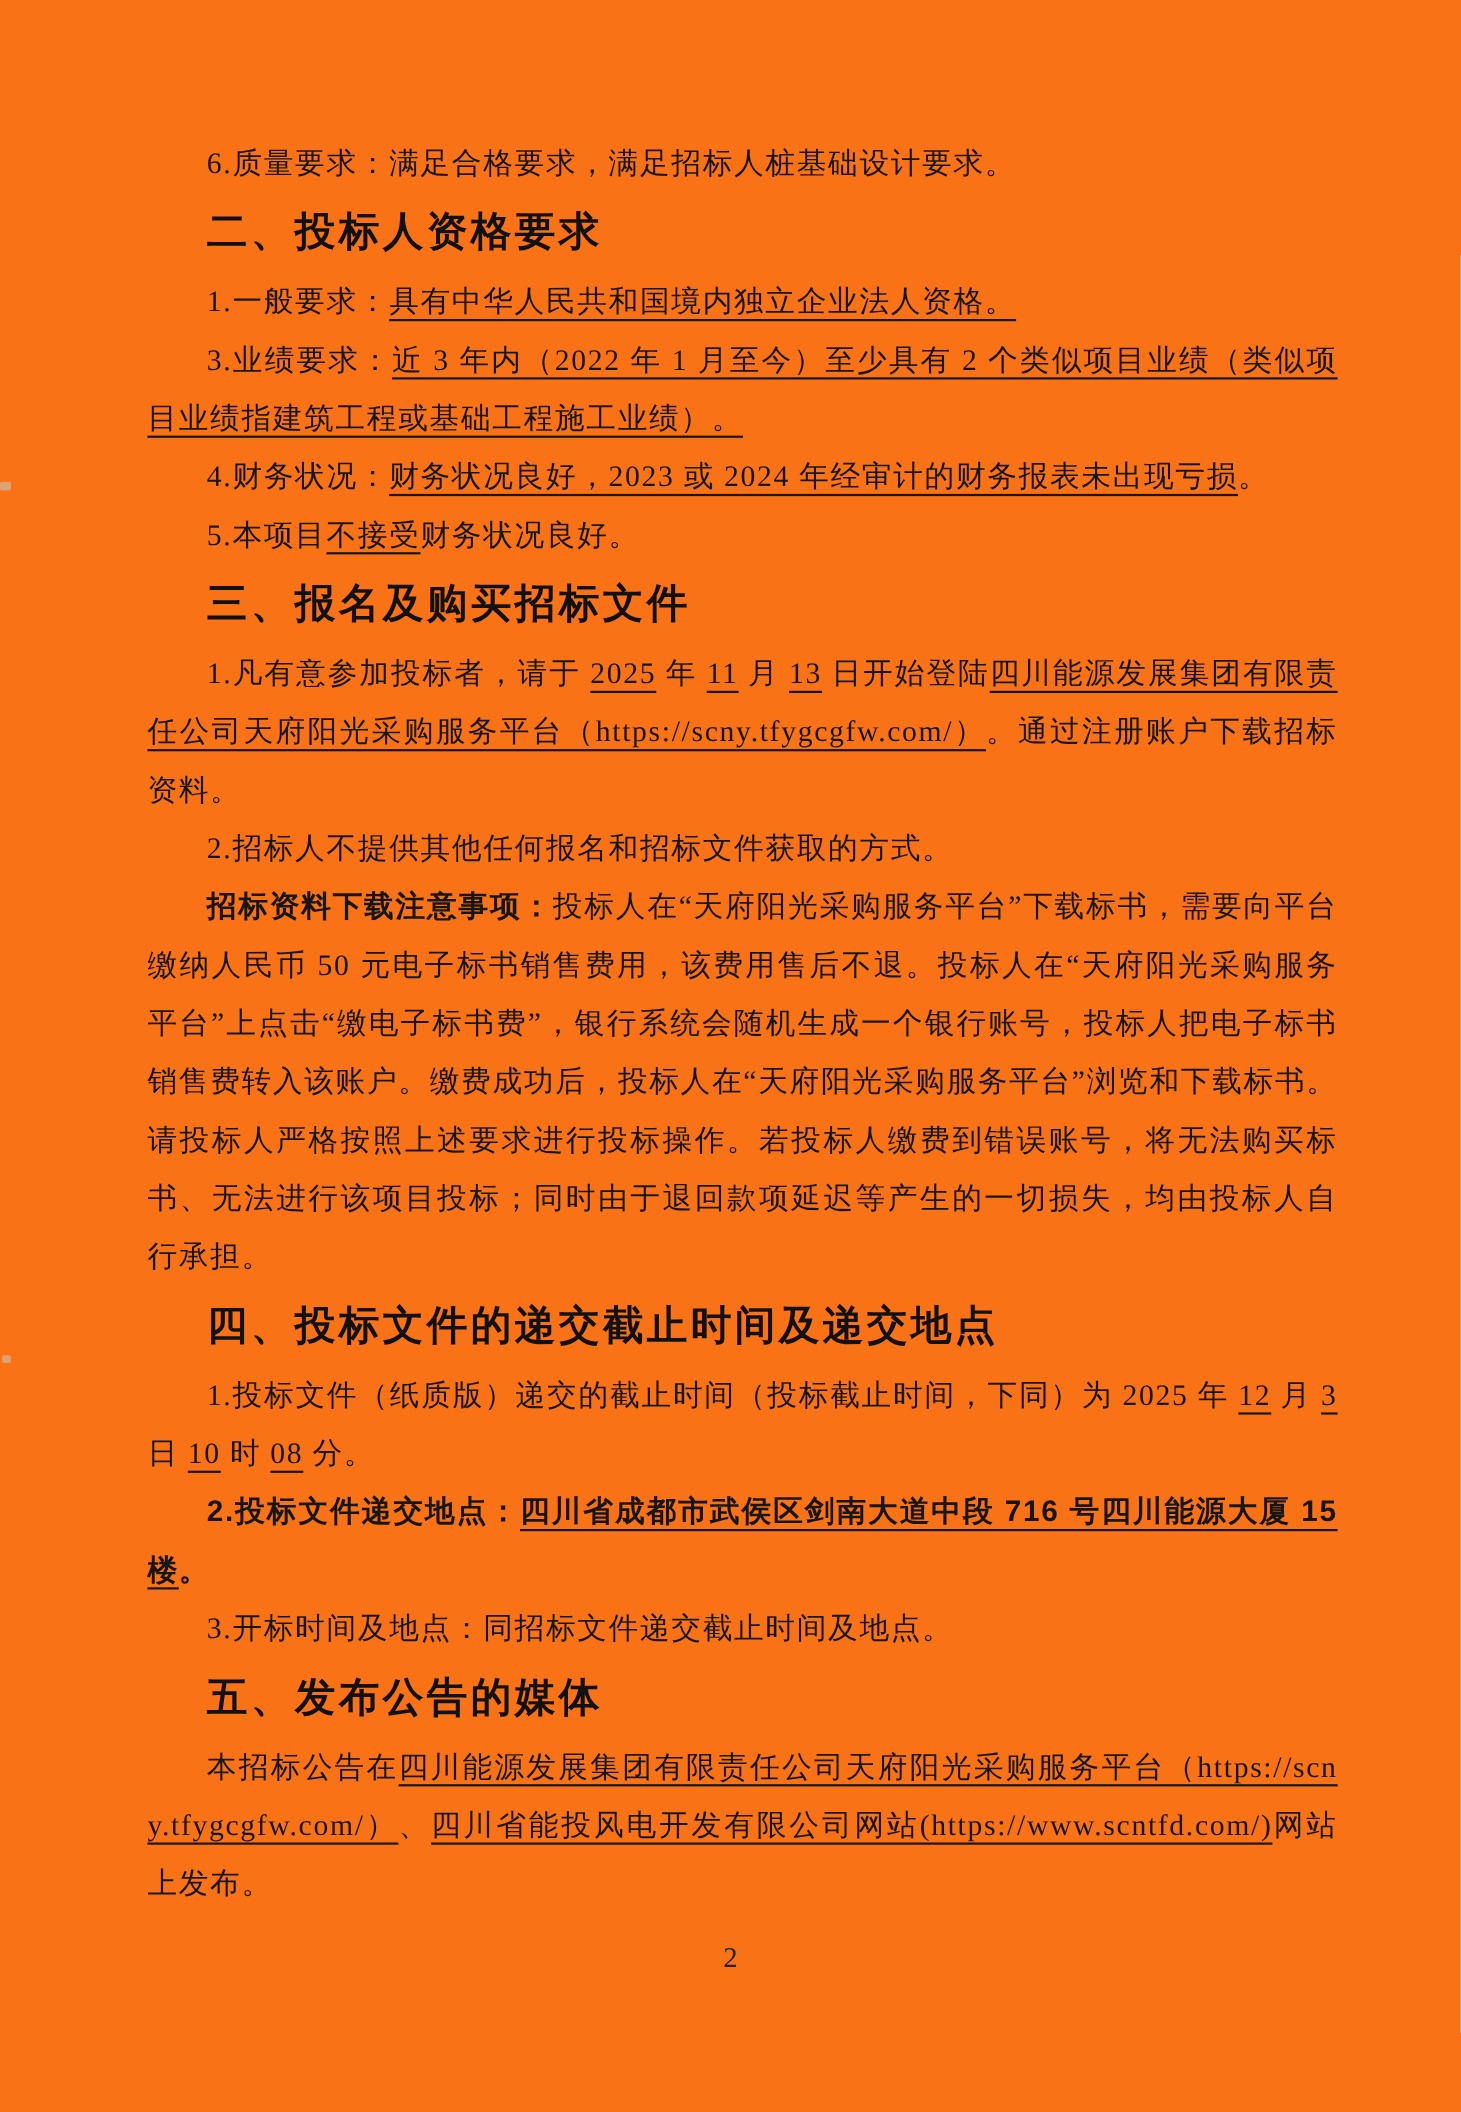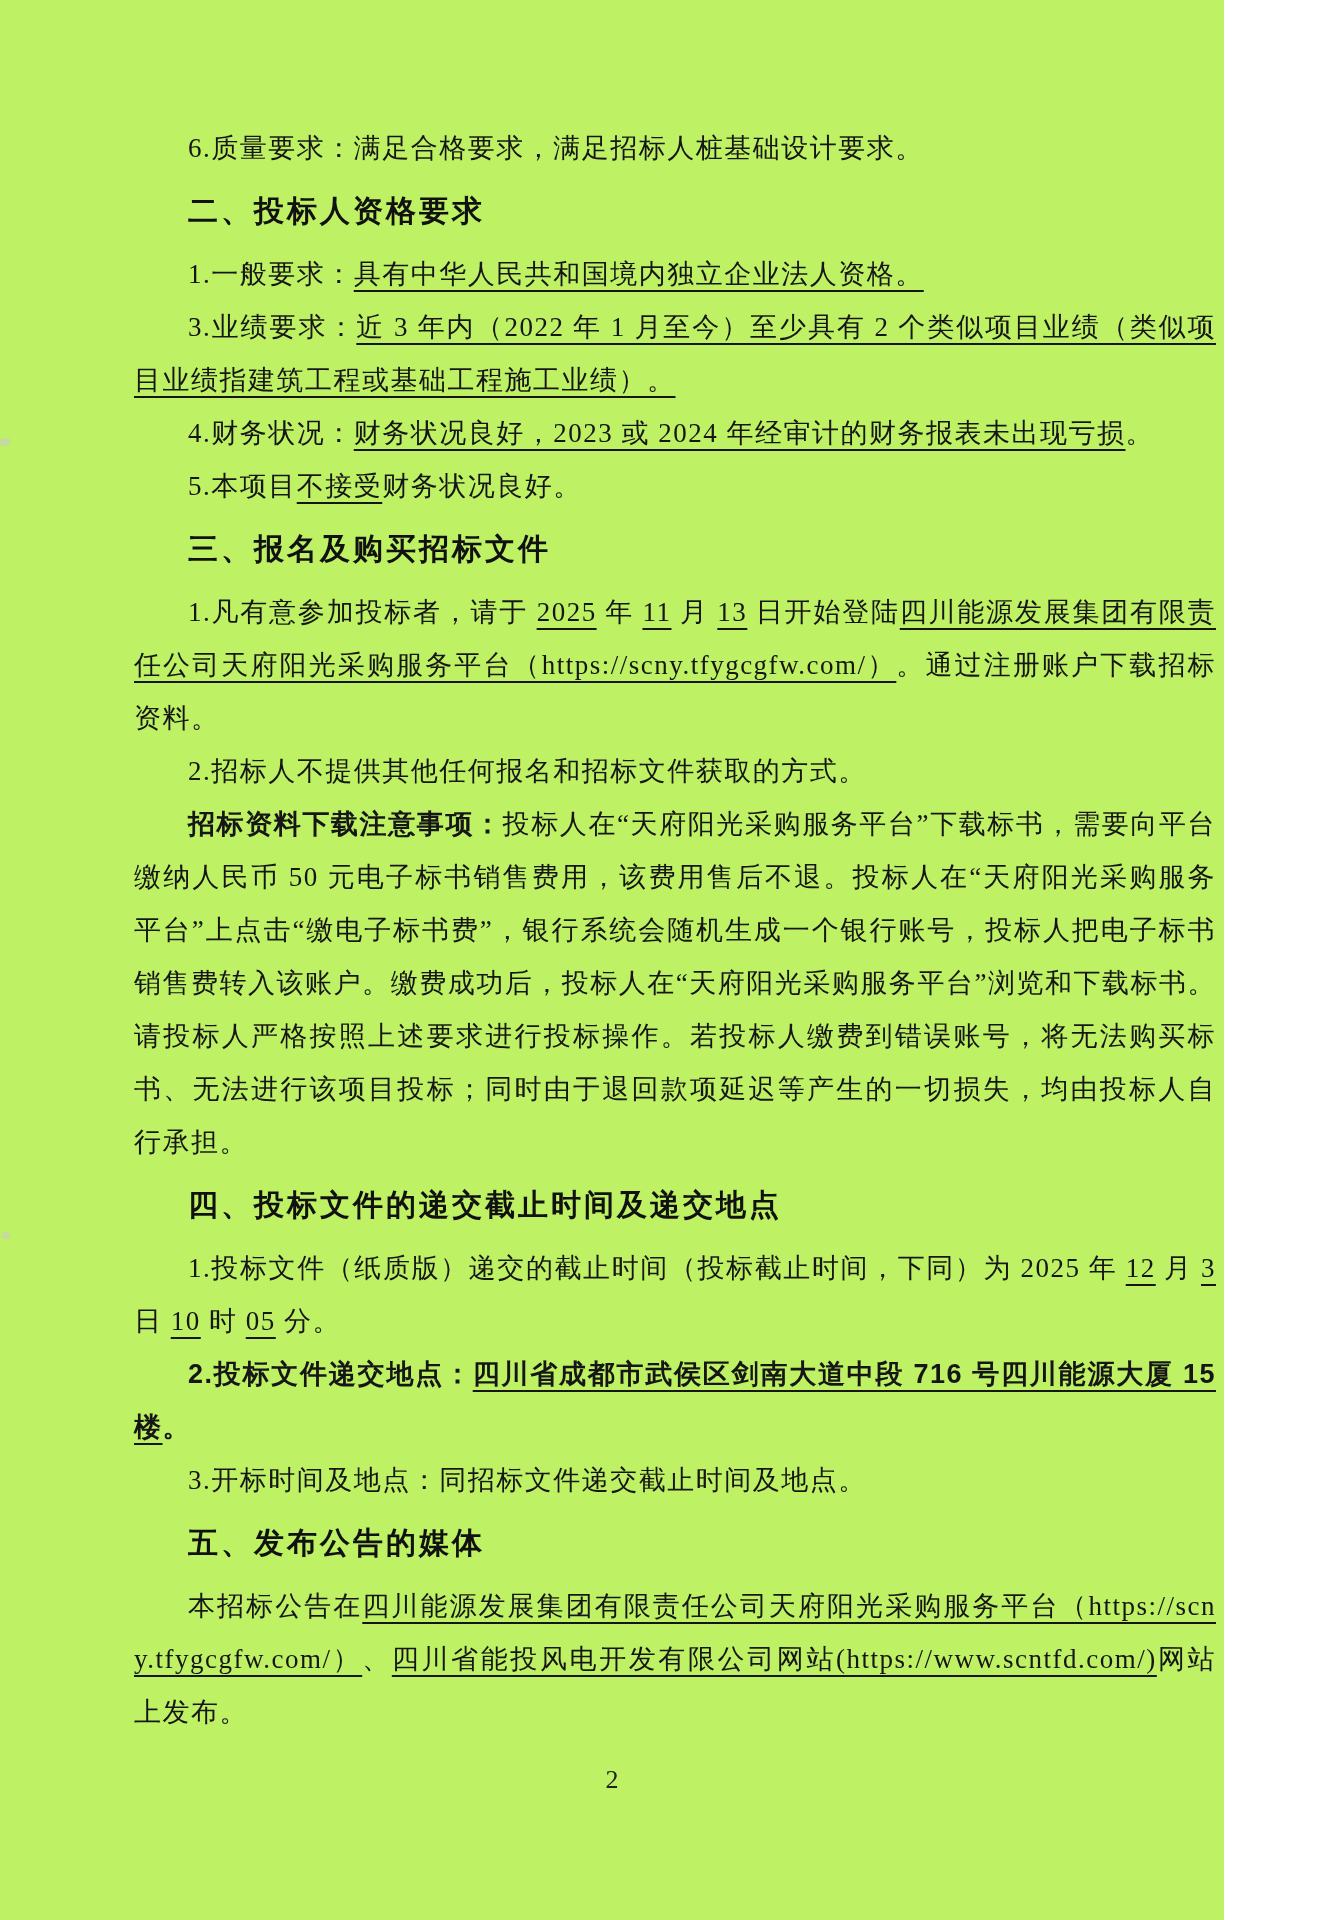--- a/index.html
+++ b/index.html
@@ -2,23 +2,23 @@
 <html><head>
 <meta charset="utf-8">
 <style>
   html, body {
     margin: 0;
     padding: 0;
     background: #ffffff;
   }
   .page {
     position: relative;
-    width: 1224px;
+    width: 1328px;
     height: 1920px;
-    background: #bef264;
+    background: #f97316;
     font-family: "Liberation Serif", "DejaVu Serif", serif;
     color: #161616;
     overflow: hidden;
   }
   .content {
     position: absolute;
     left: 134px;
     top: 122px;
     width: 1082px;
   }
@@ -28,21 +28,21 @@
     line-height: 53px;
     text-indent: 54px;
     text-align: justify;
     letter-spacing: 1.5px;
     word-break: break-all;
   }
   p.heading {
     margin: 5px 0 6px 0;
     font-family: "Liberation Sans", "DejaVu Sans", sans-serif;
     font-weight: 700;
-    font-size: 30px;
+    font-size: 37px;
     line-height: 62px;
     text-indent: 54px;
     letter-spacing: 3px;
     color: #111111;
   }
   .u {
     text-decoration: underline;
     text-decoration-thickness: 2px;
     text-underline-offset: 7px;
   }
@@ -83,21 +83,21 @@
     <p class="heading"><span>二、投标人资格要求</span></p>
     <p class="body"><span>1.一般要求：</span><span class="u">具有中华人民共和国境内独立企业法人资格。</span></p>
     <p class="body"><span>3.业绩要求：</span><span class="u">近 3 年内（2022 年 1 月至今）至少具有 2 个类似项目业绩（类似项目业绩指建筑工程或基础工程施工业绩）。</span></p>
     <p class="body"><span>4.财务状况：</span><span class="u">财务状况良好，2023 或 2024 年经审计的财务报表未出现亏损</span><span>。</span></p>
     <p class="body"><span>5.本项目</span><span class="u">不接受</span><span>财务状况良好。</span></p>
     <p class="heading"><span>三、报名及购买招标文件</span></p>
     <p class="body"><span>1.凡有意参加投标者，请于 </span><span class="u">2025</span><span> 年 </span><span class="u">11</span><span> 月 </span><span class="u">13</span><span> 日开始登陆</span><span class="u">四川能源发展集团有限责任公司天府阳光采购服务平台（https://scny.tfygcgfw.com/）</span><span>。通过注册账户下载招标资料。</span></p>
     <p class="body"><span>2.招标人不提供其他任何报名和招标文件获取的方式。</span></p>
     <p class="body"><span class="b">招标资料下载注意事项：</span><span>投标人在“天府阳光采购服务平台”下载标书，需要向平台缴纳人民币 50 元电子标书销售费用，该费用售后不退。投标人在“天府阳光采购服务平台”上点击“缴电子标书费”，银行系统会随机生成一个银行账号，投标人把电子标书销售费转入该账户。缴费成功后，投标人在“天府阳光采购服务平台”浏览和下载标书。请投标人严格按照上述要求进行投标操作。若投标人缴费到错误账号，将无法购买标书、无法进行该项目投标；同时由于退回款项延迟等产生的一切损失，均由投标人自行承担。</span></p>
     <p class="heading"><span>四、投标文件的递交截止时间及递交地点</span></p>
-    <p class="body"><span>1.投标文件（纸质版）递交的截止时间（投标截止时间，下同）为 2025 年 </span><span class="u">12</span><span> 月 </span><span class="u">3</span><span> 日 </span><span class="u">10</span><span> 时 </span><span class="u">05</span><span> 分。</span></p>
+    <p class="body"><span>1.投标文件（纸质版）递交的截止时间（投标截止时间，下同）为 2025 年 </span><span class="u">12</span><span> 月 </span><span class="u">3</span><span> 日 </span><span class="u">10</span><span> 时 </span><span class="u">08</span><span> 分。</span></p>
     <p class="body"><span class="b">2.投标文件递交地点：</span><span class="u b">四川省成都市武侯区剑南大道中段 716 号四川能源大厦 15 楼</span><span class="b">。</span></p>
     <p class="body"><span>3.开标时间及地点：同招标文件递交截止时间及地点。</span></p>
     <p class="heading"><span>五、发布公告的媒体</span></p>
     <p class="body"><span>本招标公告在</span><span class="u">四川能源发展集团有限责任公司天府阳光采购服务平台（https://scny.tfygcgfw.com/）</span><span>、</span><span class="u">四川省能投风电开发有限公司网站(https://www.scntfd.com/)</span><span>网站上发布。</span></p>
   </div>
 
   <div class="pagenum">2</div>
 </div>
 
 </body></html>

